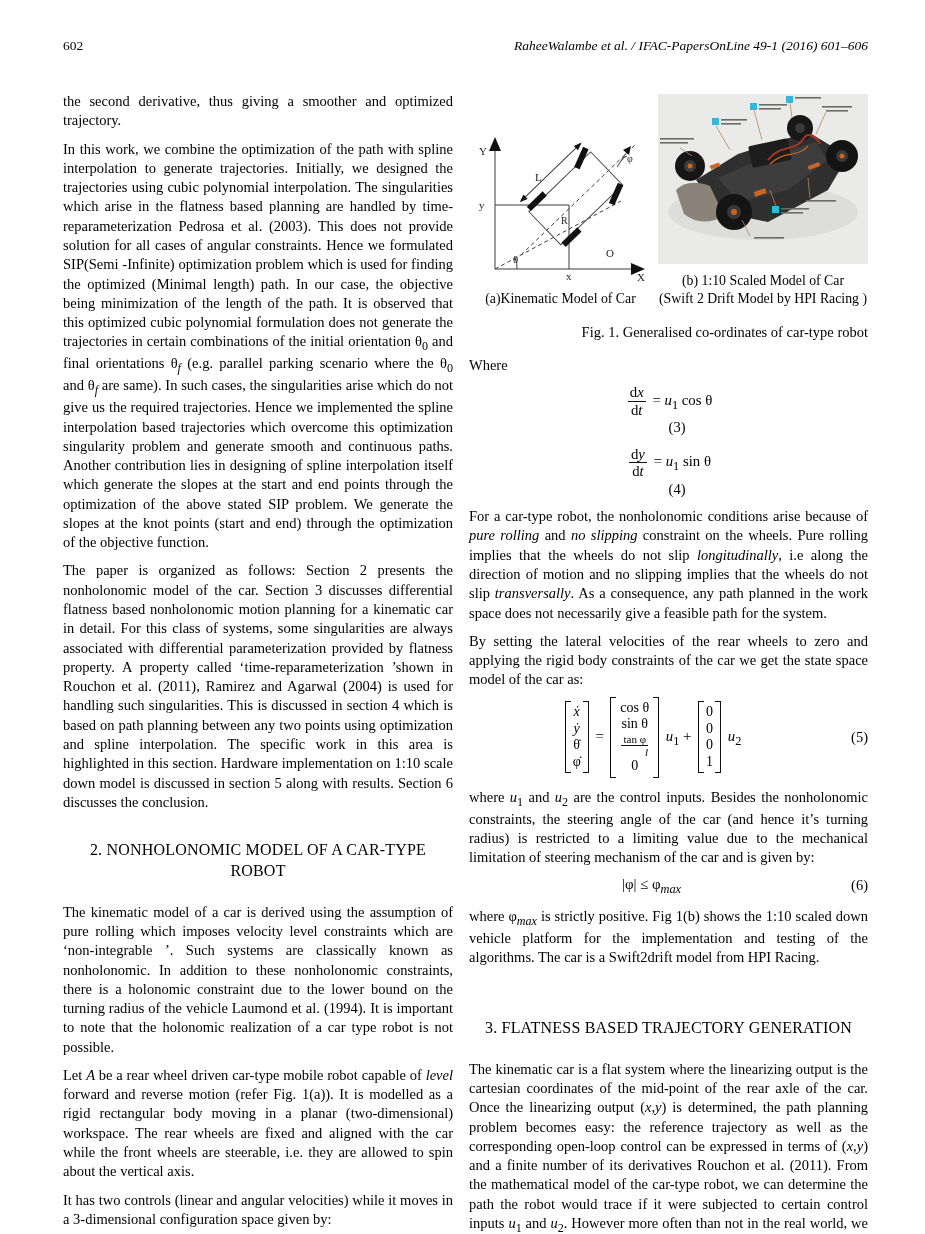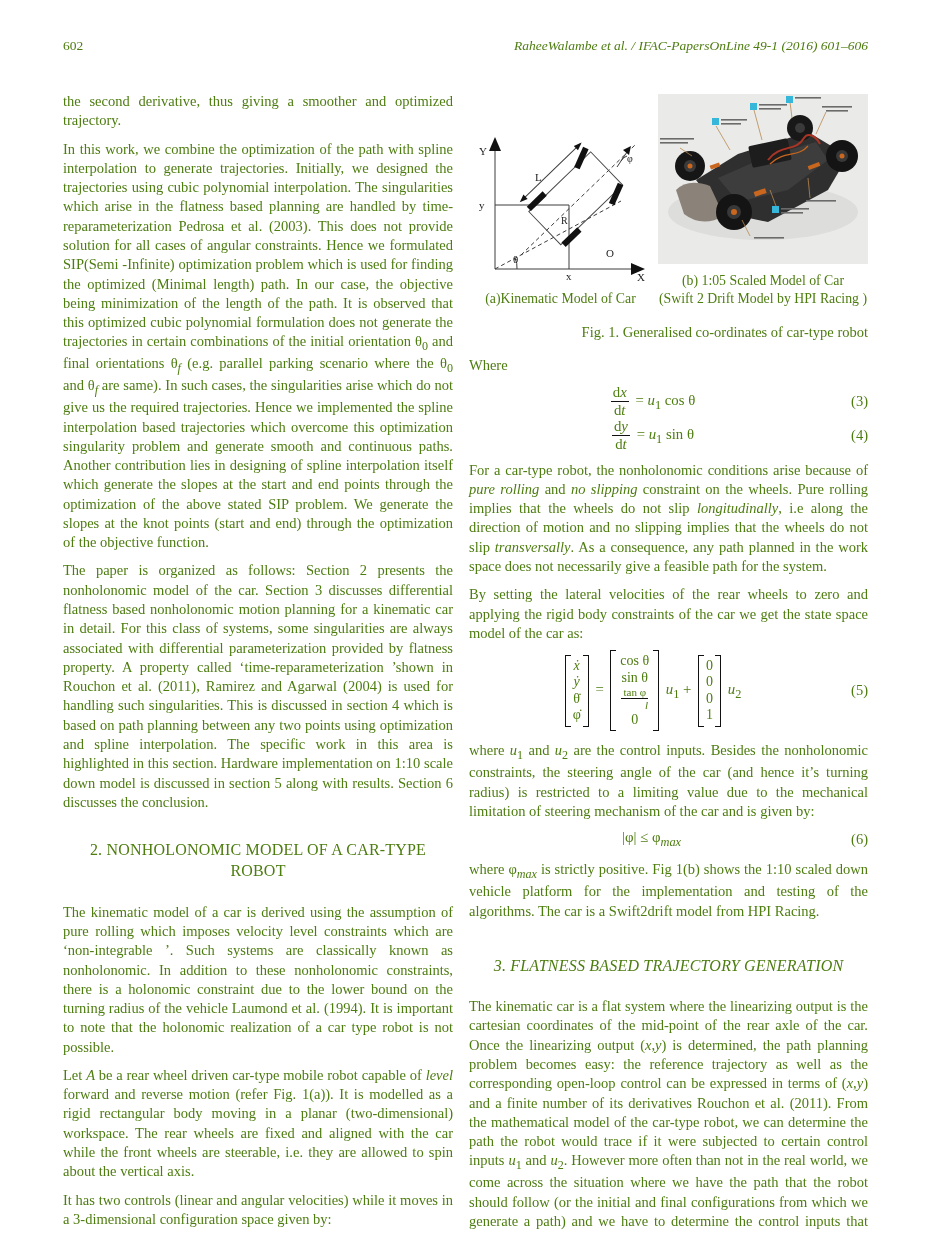--- a/index.html
+++ b/index.html
@@ -2,58 +2,58 @@
 <html><head>
 <meta charset="utf-8">
 <style>
   html,body{margin:0;padding:0;background:#777;}
   .page{
     position:relative;
     width:925px;height:1234px;
     margin:0 auto;
     background:#ffffff;
     font-family:"Liberation Serif","DejaVu Serif",serif;
-    color:#4d7c0f;
+    color:#000000;
     overflow:hidden;
   }
   .header{
     position:absolute;top:38px;left:63px;right:57px;
     font-size:13.5px;
   }
   .pagenum{position:absolute;left:0;top:0;}
   .runtitle{display:block;text-align:right;font-style:italic;}
   .cols{
     position:absolute;top:92px;left:63px;right:57px;
     display:flex;gap:16px;
   }
   .col{width:50%;font-size:14.5px;line-height:1.33;text-align:justify;}
   .col p{margin:0 0 9px 0;}
   .col p.tight{margin-bottom:7px;}
   h2.sec{
     font-size:16px;font-weight:normal;text-align:center;
     margin:27px 0 21px 0;letter-spacing:.2px;
   }
-  h2.sec3{margin-top:34px;font-style:italic;}
+  h2.sec3{margin-top:50px;}
   
   .eqrow{display:flex;align-items:center;margin:3px 0 10px 0;}
   .eqbody{flex:1;text-align:center;font-size:14.8px;}
   .eqnum{width:34px;text-align:right;font-size:14.5px;}
   .frac{display:inline-flex;flex-direction:column;align-items:center;vertical-align:middle;margin:0 3px;}
   .frac .fnum{border-bottom:1.2px solid #111;padding:0 2px;line-height:1.12;}
   .frac .fden{line-height:1.12;}
   .vec{display:inline-flex;flex-direction:column;align-items:center;justify-content:center;
        position:relative;padding:3px 8px;margin:0 3px;vertical-align:middle;}
   .vec::before{content:"";position:absolute;top:0;bottom:0;left:0;width:5px;
        border:1.6px solid #111;border-right:none;}
   .vec::after{content:"";position:absolute;top:0;bottom:0;right:0;width:5px;
        border:1.6px solid #111;border-left:none;}
   .vrow{line-height:1.18;font-size:14px;text-align:center;}
   .vrow .frac{font-size:11px;align-items:flex-end;}
   .eq34{margin:2px 0 8px 0;}
-  .eq34 .eqrow{margin:0;}
+  .eq34 .eqrow{margin:8px;flex-direction:column;}
   
   .figwrap{margin:2px 0 14px 0;}
   .subfigs{display:flex;align-items:flex-end;gap:6px;}
   .subfig{text-align:center;}
   .subfig .subcap{font-size:13.8px;line-height:1.25;margin-top:3px;text-align:center;}
   .figcap{font-size:14.5px;margin:16px 0 12px 0;text-align:right;}
   .whereline{margin:0 0 4px 0;}
 </style>
 </head>
 <body>
@@ -203,21 +203,21 @@
                   <rect x="168" y="16" width="22" height="1.6"></rect>
                 <rect x="2" y="44" width="34" height="1.6"></rect>
                   <rect x="2" y="48" width="28" height="1.6"></rect>
                 <rect x="123" y="114" width="28" height="1.6"></rect>
                   <rect x="123" y="118" width="22" height="1.6"></rect>
                 <rect x="148" y="106" width="30" height="1.6"></rect>
                 <rect x="96" y="143" width="30" height="1.6"></rect>
               </g>
             </svg>
             <div class="subcap">
-              <span>(b) 1:05 Scaled Model of Car</span><br>
+              <span>(b) 1:10 Scaled Model of Car</span><br>
               <span>(Swift 2 Drift Model by HPI Racing )</span>
             </div>
           </div>
         </div>
 
         <div class="figcap">Fig. 1. Generalised co-ordinates of car-type robot</div>
       </div>
 
       <p class="whereline">Where</p>
 

